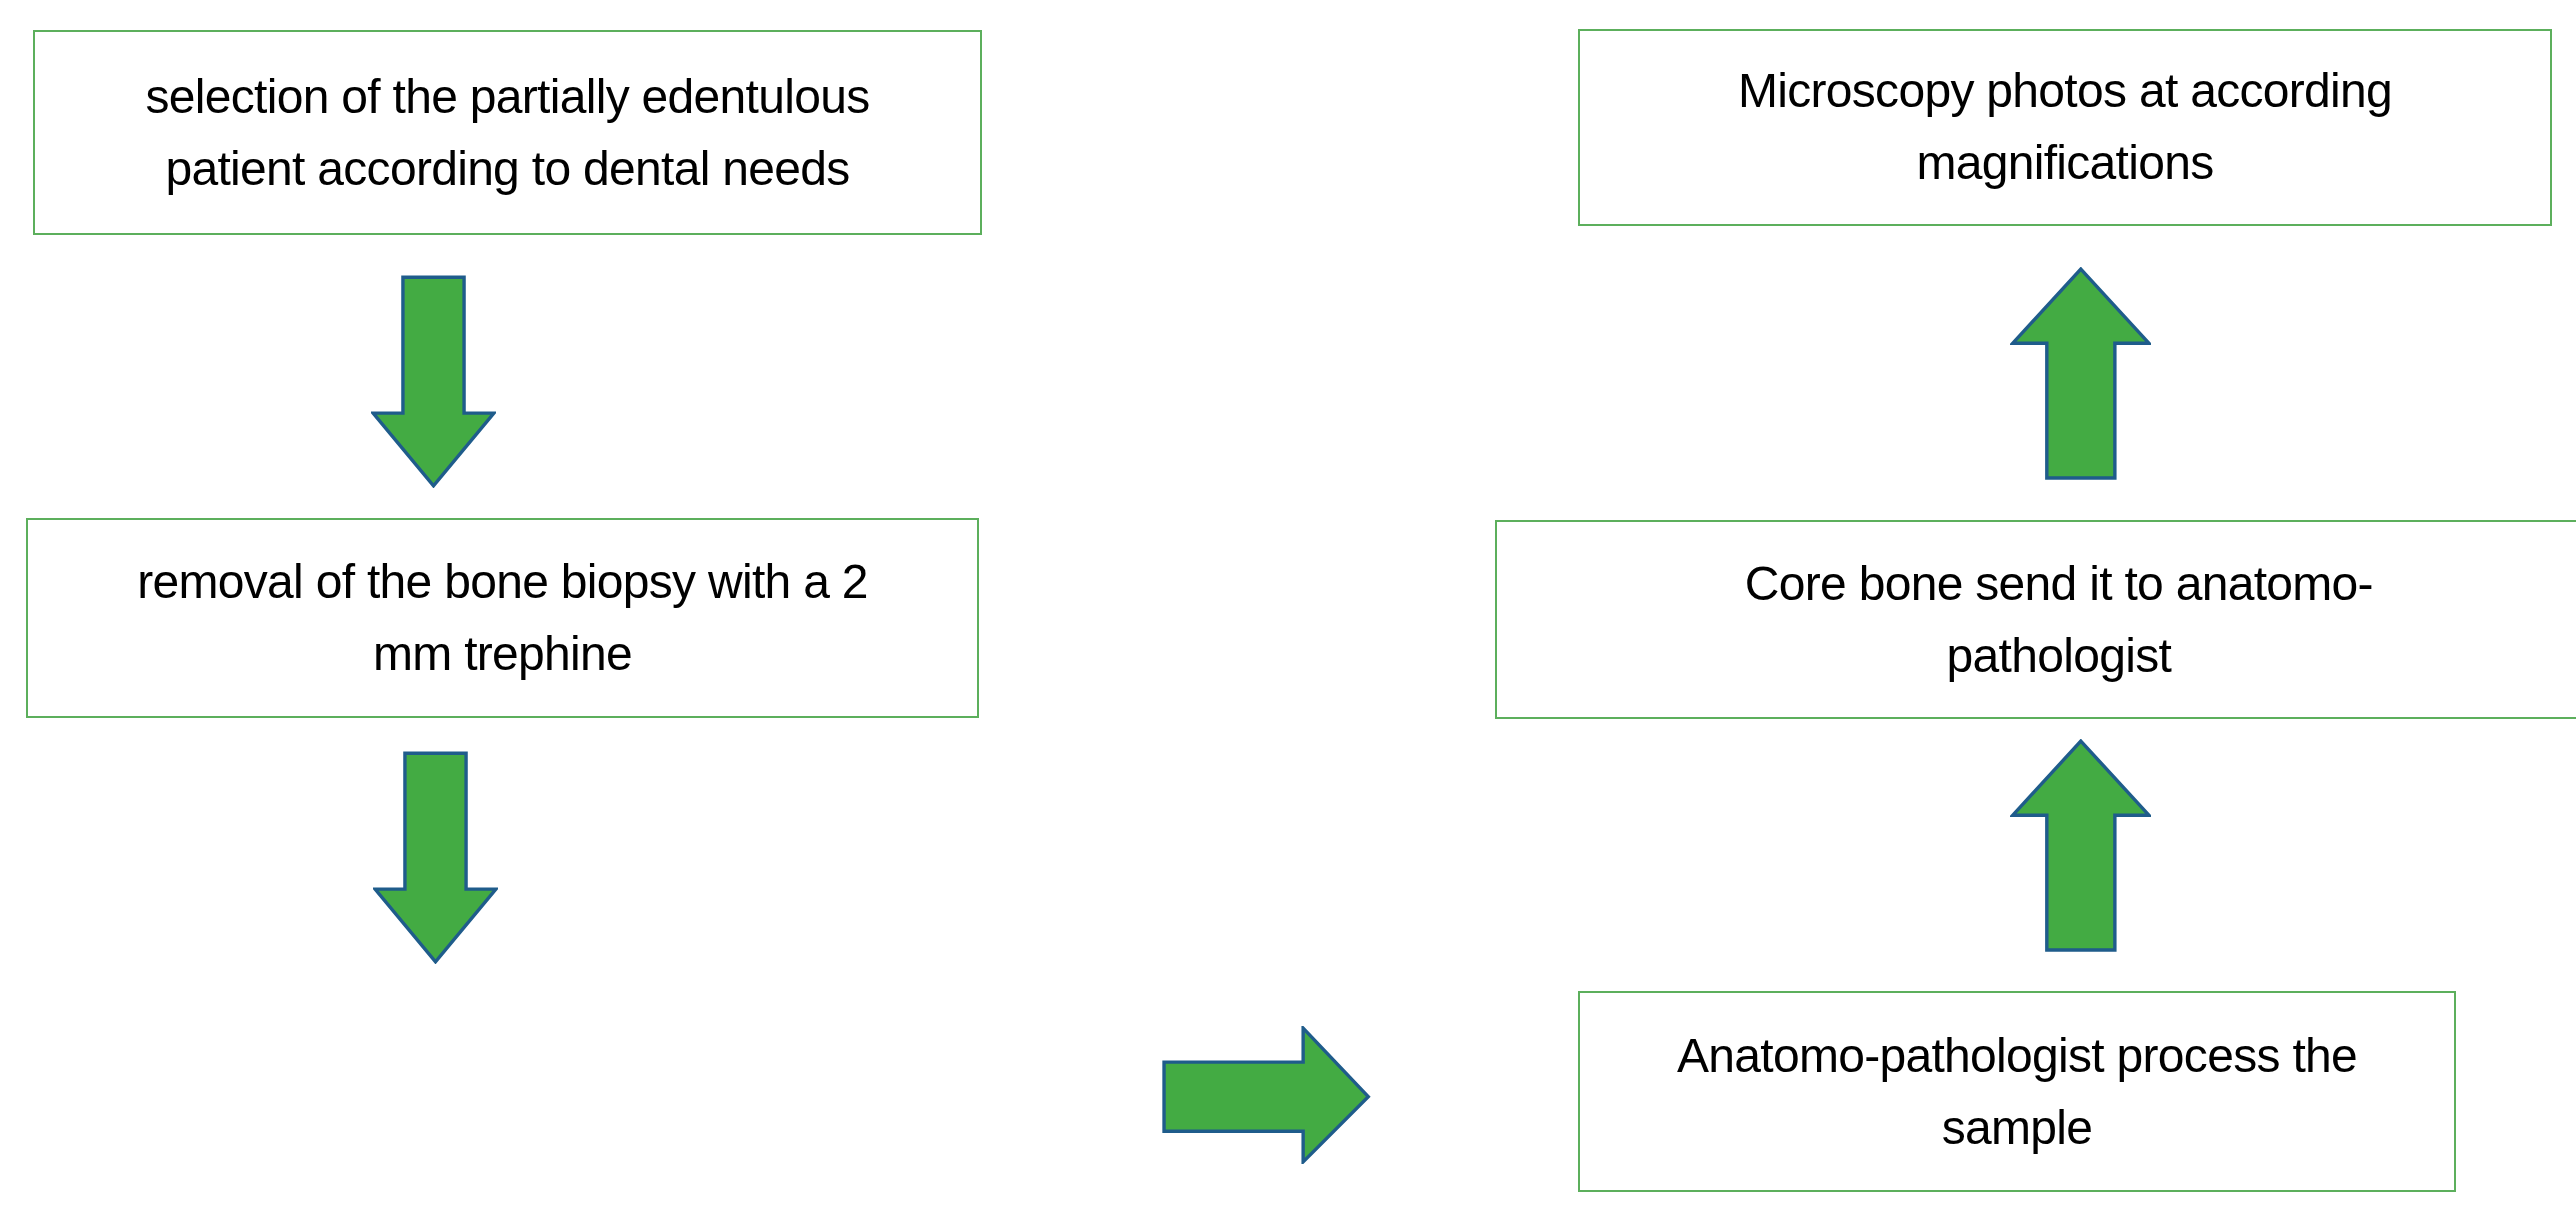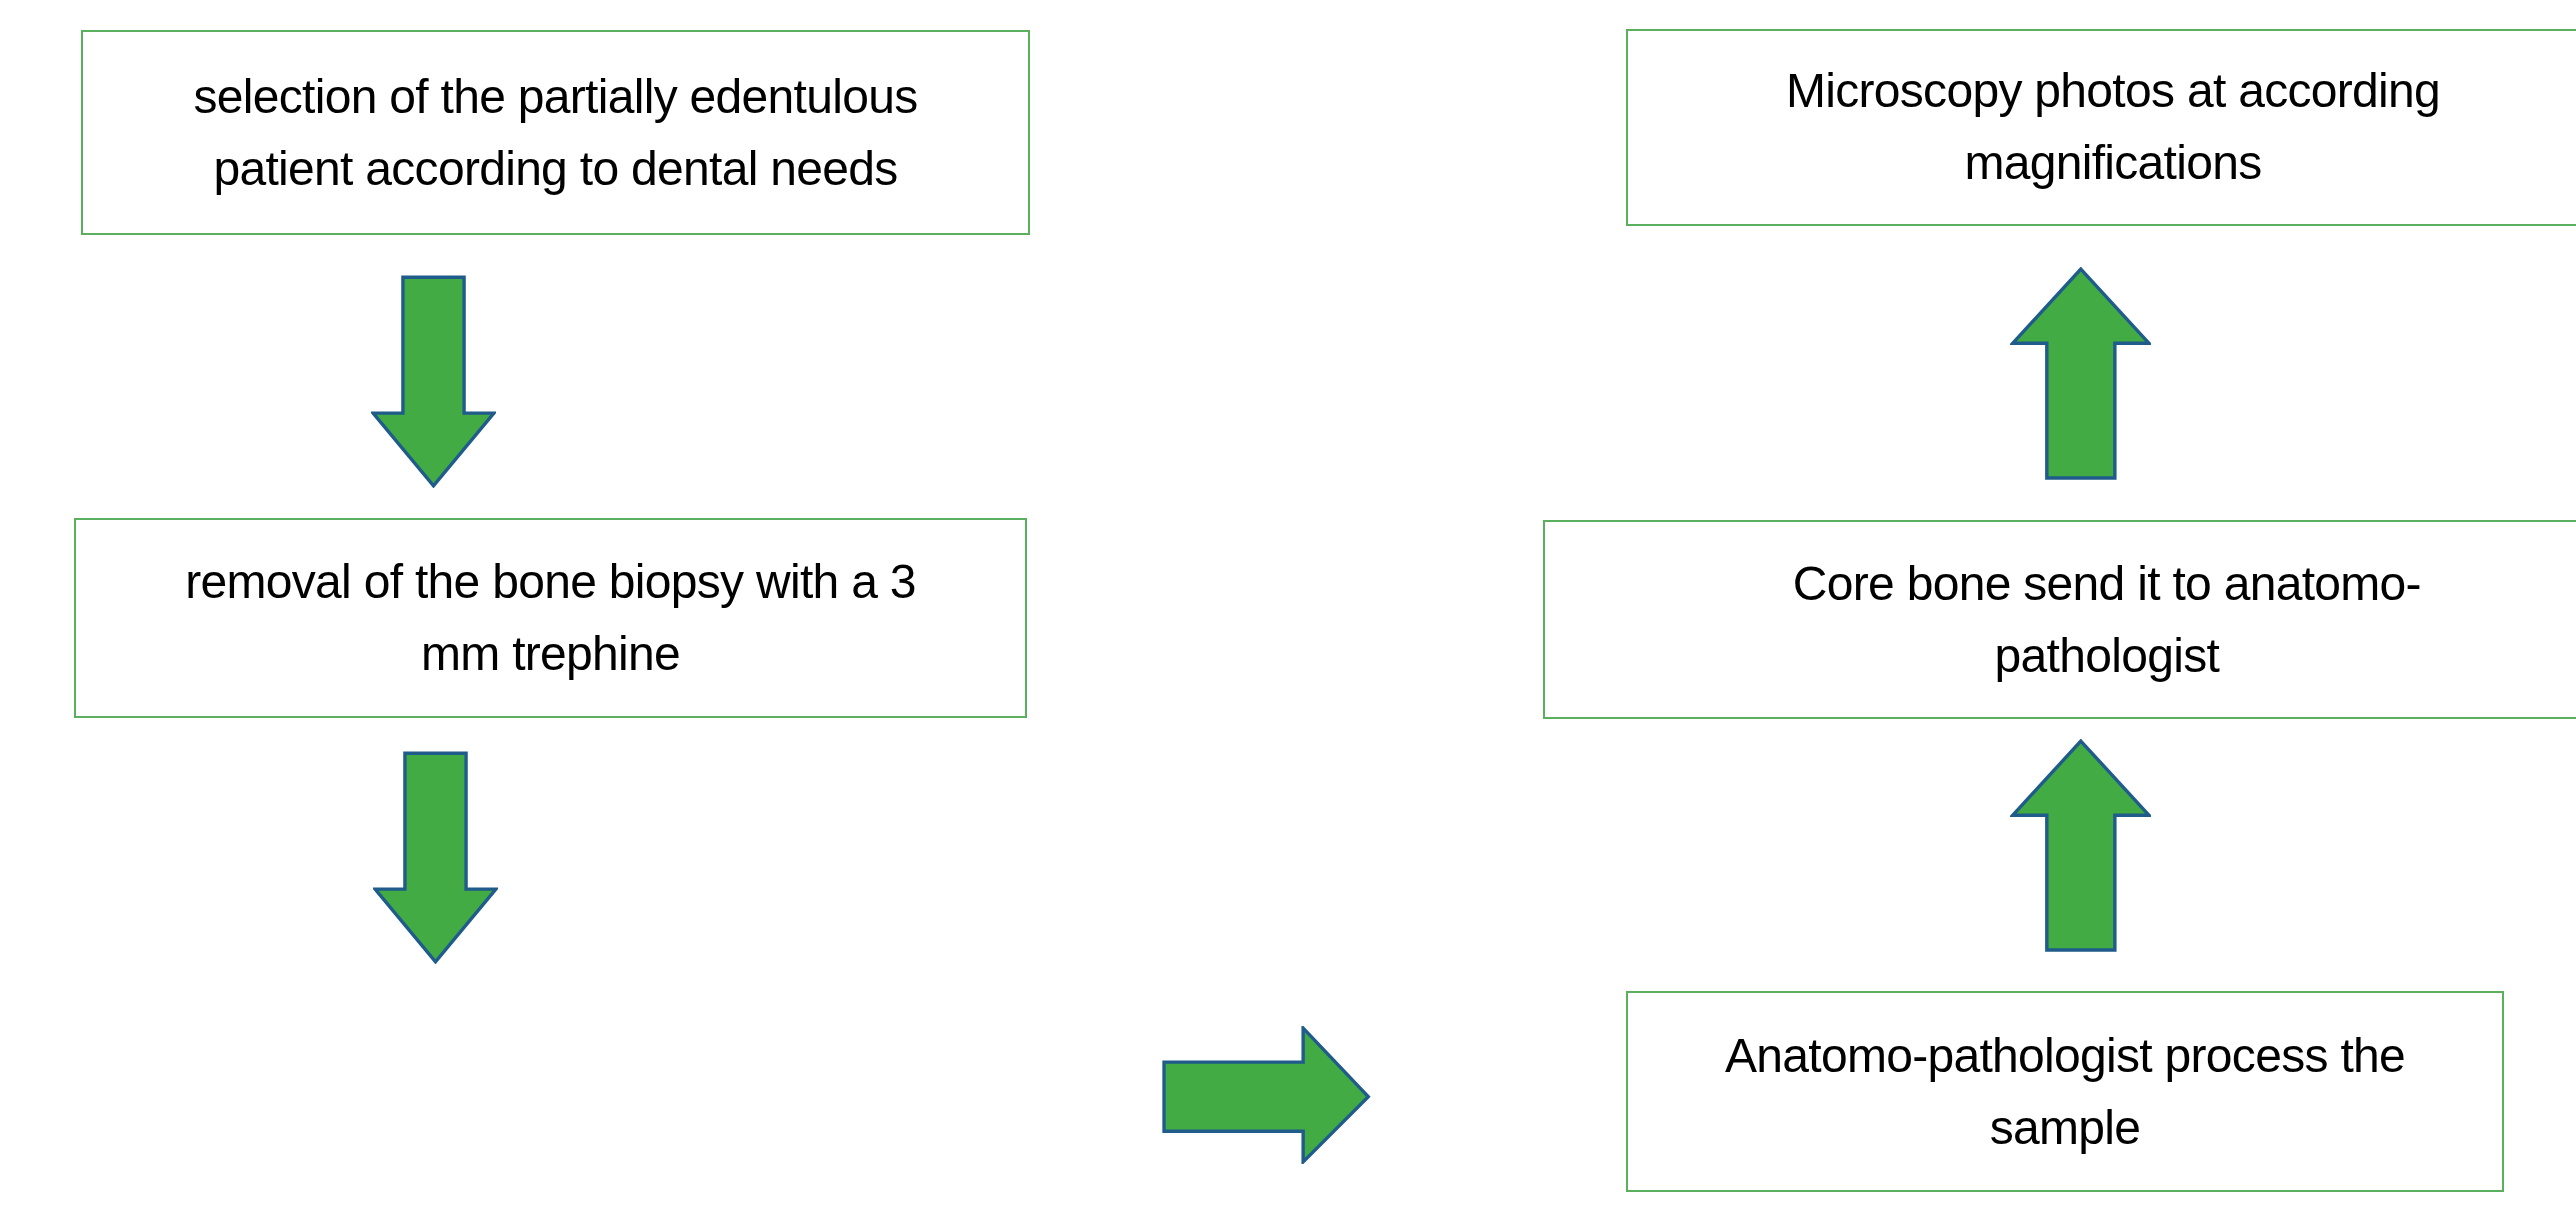--- a/index.html
+++ b/index.html
@@ -22,39 +22,38 @@
     color: var(--text-color, #000000);
     display: flex;
     align-items: center;
     justify-content: center;
     text-align: center;
     font-size: 48px;
     line-height: 1.5;
     letter-spacing: -0.7px;
     white-space: pre-line;
     padding: 0 16.3px;
-    margin-left: 48px;
   }
   .arrow { position: absolute; display: block; }
   .arrow polygon {
     fill: var(--arrow-fill, #43AB43);
     stroke: var(--arrow-outline, #1F5C8B);
     stroke-width: 5;
     stroke-linejoin: miter;
   }
 </style>
 </head>
 <body>
 
 <div class="canvas">
 
   <div class="step-box" style="left:33px; top:30px; width:949px; height:205px;">selection of the partially edentulous
 patient according to dental needs</div>
 
-  <div class="step-box" style="left:26px; top:518px; width:953px; height:200px;">removal of the bone biopsy with a 3
+  <div class="step-box" style="left:26px; top:518px; width:953px; height:200px;">removal of the bone biopsy with a 2
 mm trephine</div>
 
 
   <div class="step-box" style="left:1578px; top:28.5px; width:974px; height:197px;">Microscopy photos at according
 magnifications</div>
 
   <div class="step-box" style="left:1495px; top:520px; width:1132px; height:199px;padding-left:12px;">Core bone send it to anatomo-
 pathologist</div>
 
   <div class="step-box" style="left:1578px; top:991px; width:878px; height:201px;">Anatomo-pathologist process the

